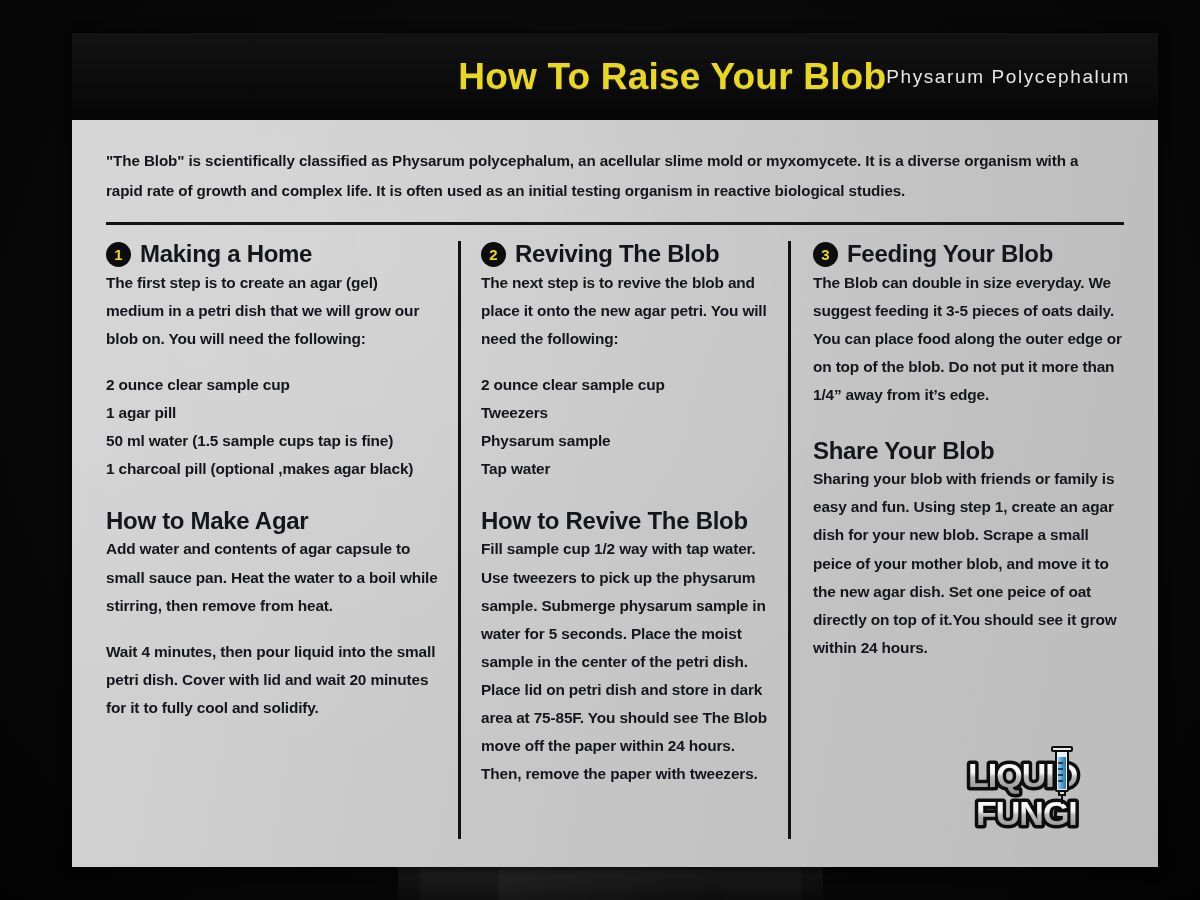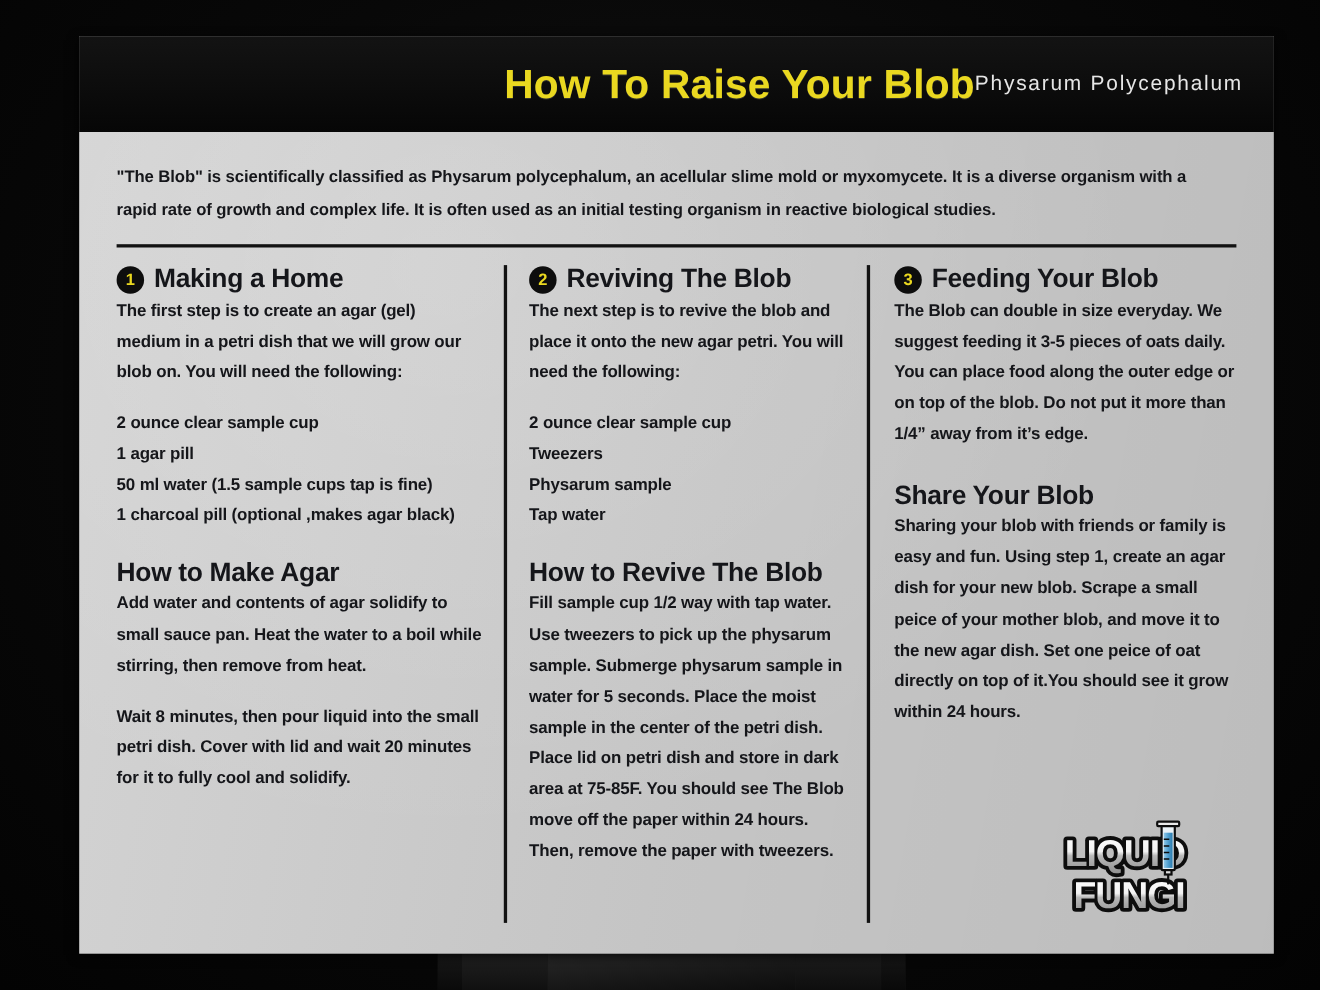--- a/index.html
+++ b/index.html
@@ -236,23 +236,23 @@
         <p class="para">The first step is to create an agar (gel) medium in a petri dish that we will grow our blob on. You will need the following:</p>
         <div class="gap-sm"></div>
         <ul class="list">
           <li>2 ounce clear sample cup</li>
           <li>1 agar pill</li>
           <li>50 ml water (1.5  sample cups tap is fine)</li>
           <li>1 charcoal pill (optional ,makes agar black)</li>
         </ul>
         <div class="gap-md"></div>
         <div class="sub-head">How to Make Agar</div>
-        <p class="para">Add water and contents of agar solidify to small sauce pan. Heat the water to a boil while stirring, then remove from heat.</p>
+        <p class="para">Add water and contents of agar capsule to small sauce pan. Heat the water to a boil while stirring, then remove from heat.</p>
         <div class="gap-sm"></div>
-        <p class="para">Wait 8 minutes, then pour liquid into the small petri dish. Cover with lid and wait 20 minutes for it to fully cool and solidify.</p>
+        <p class="para">Wait 4 minutes, then pour liquid into the small petri dish. Cover with lid and wait 20 minutes for it to fully cool and solidify.</p>
       </div>
 
       <div class="col" id="col-2">
         <div class="step-head">
           <span class="badge">2</span>
           <span class="step-title">Reviving The Blob</span>
         </div>
         <p class="para">The next step is to revive the blob and place it onto the new agar petri. You will need the following:</p>
         <div class="gap-sm"></div>
         <ul class="list">

